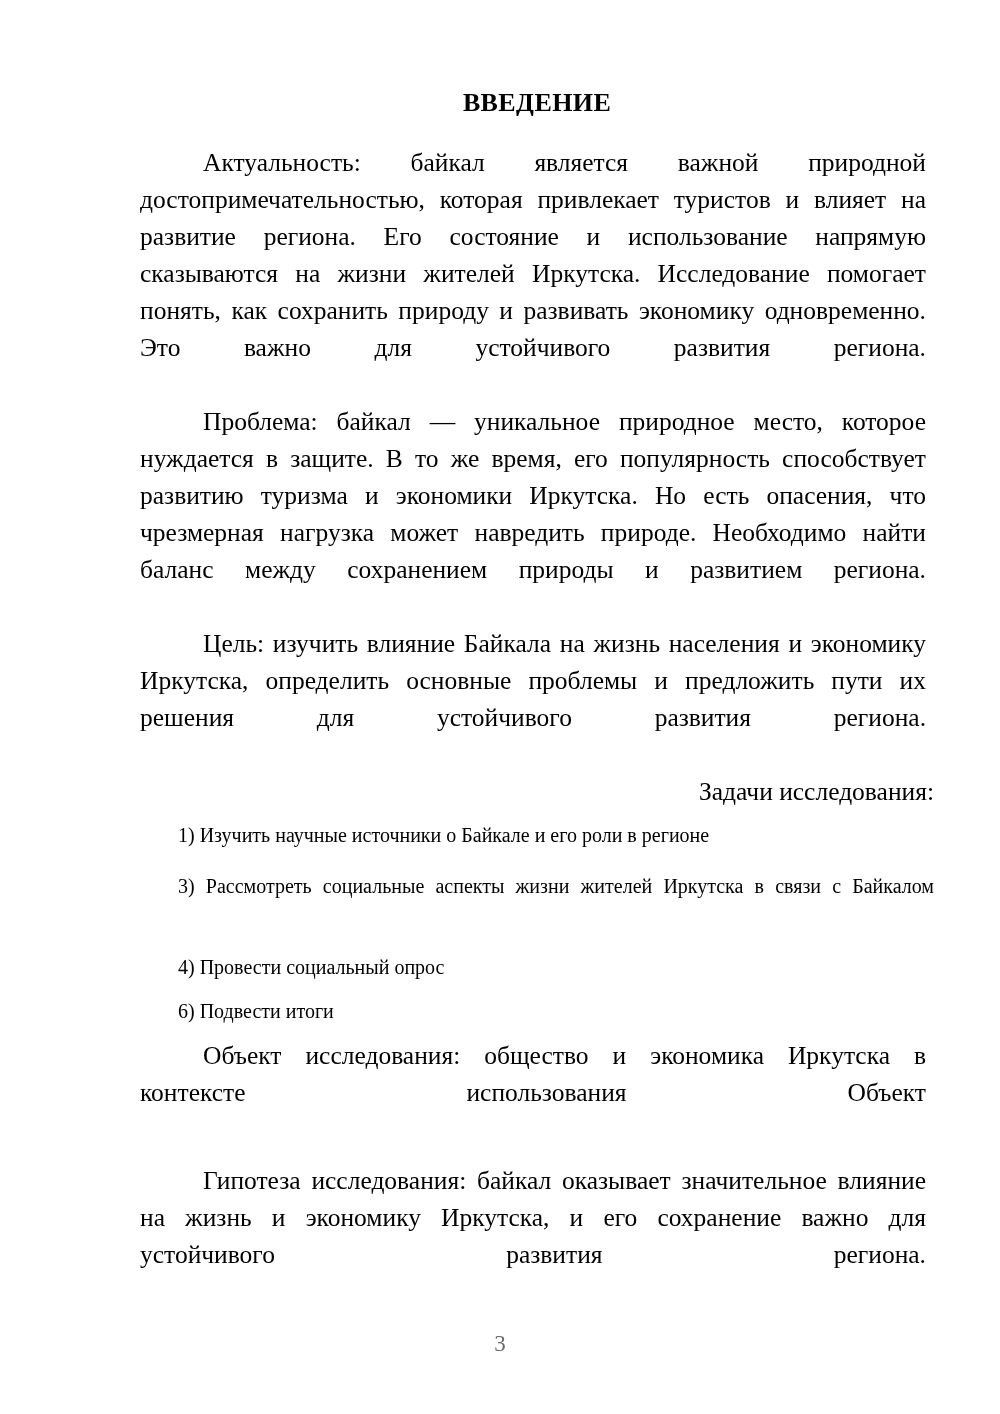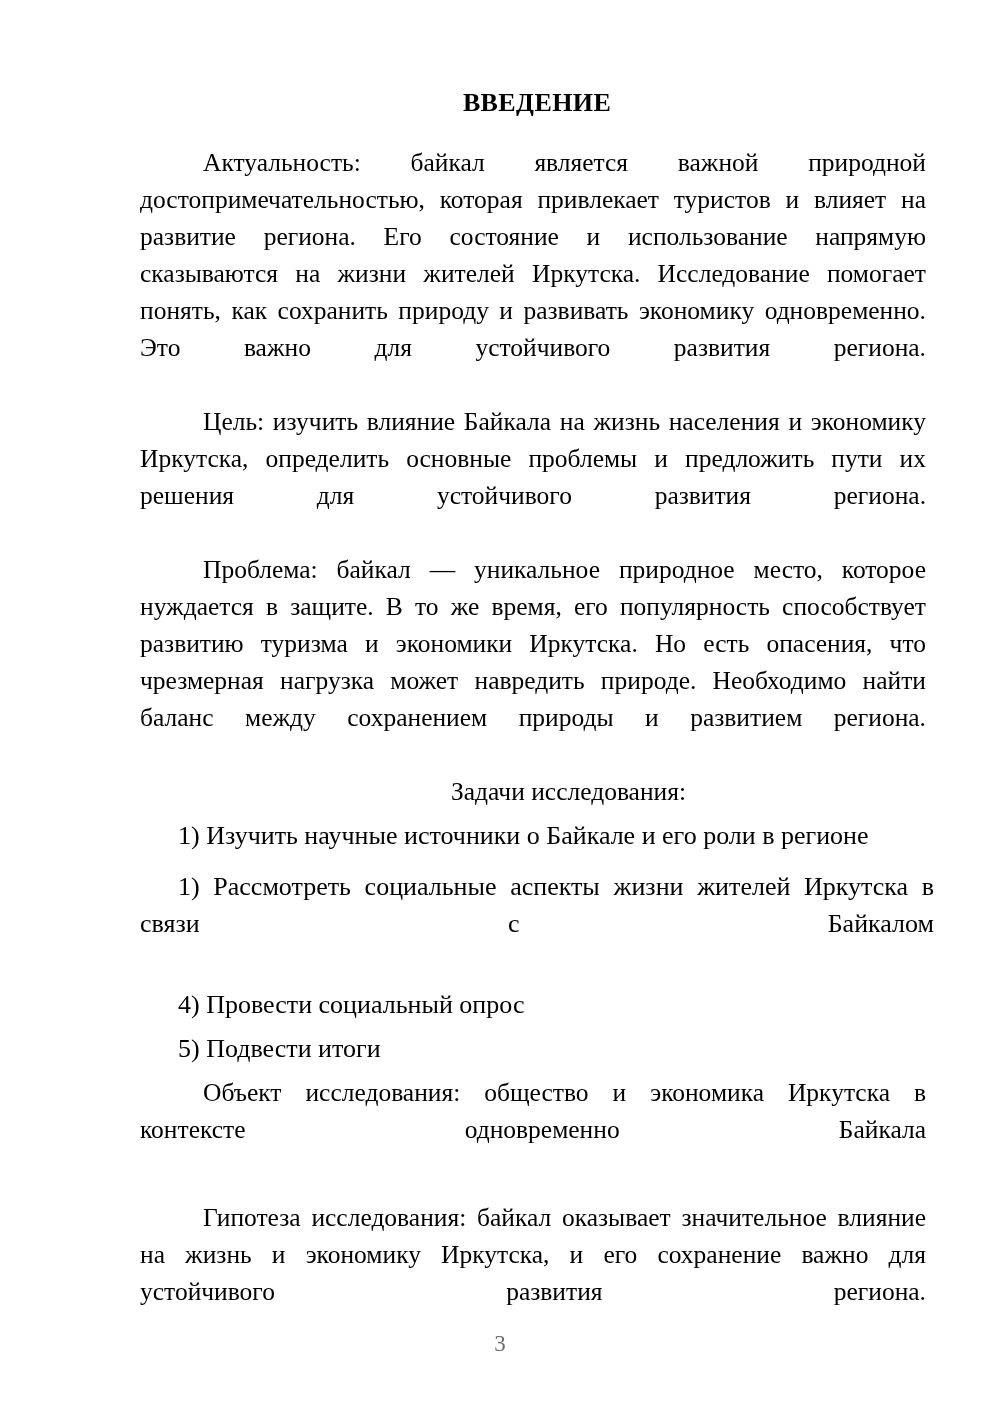--- a/index.html
+++ b/index.html
@@ -58,27 +58,27 @@
   
   p.para::after {
     content: "";
     display: inline-block;
     width: 100%;
   }
 
   p.single {
     font-size: 25.5px;
     line-height: 37px;
-    text-align: center;
+    text-align: right;
     margin: 0;
     text-indent: 63px;
   }
 
   p.listitem {
-    font-size: 26px;
+    font-size: 20px;
     line-height: 37px;
     text-align: justify;
     margin: 0;
     text-indent: 38px;
   }
   p.listitem::after {
     content: "";
     display: inline-block;
     width: 100%;
   }
@@ -102,48 +102,48 @@
 </head>
 <body>
 
 <div class="page">
   <div class="content">
 
     <h1 class="doc-title">ВВЕДЕНИЕ</h1>
 
     <p class="para">Актуальность: байкал является важной природной достопримечательностью, которая привлекает туристов и влияет на развитие региона. Его состояние и использование напрямую сказываются на жизни жителей Иркутска. Исследование помогает понять, как сохранить природу и развивать экономику одновременно. Это важно для устойчивого развития региона.</p>
 
+    <p class="para">Проблема: байкал — уникальное природное место, которое нуждается в защите. В то же время, его популярность способствует развитию туризма и экономики Иркутска. Но есть опасения, что чрезмерная нагрузка может навредить природе. Необходимо найти баланс между сохранением природы и развитием региона.</p>
+
     <p class="para">Цель: изучить влияние Байкала на жизнь населения и экономику Иркутска, определить основные проблемы и предложить пути их решения для устойчивого развития региона.</p>
-
-    <p class="para">Проблема: байкал — уникальное природное место, которое нуждается в защите. В то же время, его популярность способствует развитию туризма и экономики Иркутска. Но есть опасения, что чрезмерная нагрузка может навредить природе. Необходимо найти баланс между сохранением природы и развитием региона.</p>
 
     <p class="single">Задачи исследования:</p>
 
     <div class="gap-list"></div>
 
     <p class="listitem nostretch">1) Изучить научные источники о Байкале и его роли в регионе</p>
 
     <div class="gap-list"></div>
 
 
     <div class="gap-list"></div>
 
-    <p class="listitem">1) Рассмотреть социальные аспекты жизни жителей Иркутска в связи с Байкалом</p>
+    <p class="listitem">3) Рассмотреть социальные аспекты жизни жителей Иркутска в связи с Байкалом</p>
 
     <div class="gap-list"></div>
 
     <p class="listitem nostretch">4) Провести социальный опрос</p>
 
     <div class="gap-list"></div>
 
-    <p class="listitem nostretch">5) Подвести итоги</p>
+    <p class="listitem nostretch">6) Подвести итоги</p>
 
     <div class="gap-list"></div>
 
-    <p class="para">Объект исследования: общество и экономика Иркутска в контексте одновременно Байкала</p>
+    <p class="para">Объект исследования: общество и экономика Иркутска в контексте использования Объект</p>
 
     <div class="gap-list"></div>
 
 
     <div class="gap-list"></div>
 
     <p class="para">Гипотеза исследования: байкал оказывает значительное влияние на жизнь и экономику Иркутска, и его сохранение важно для устойчивого развития региона.</p>
 
   </div>
 

